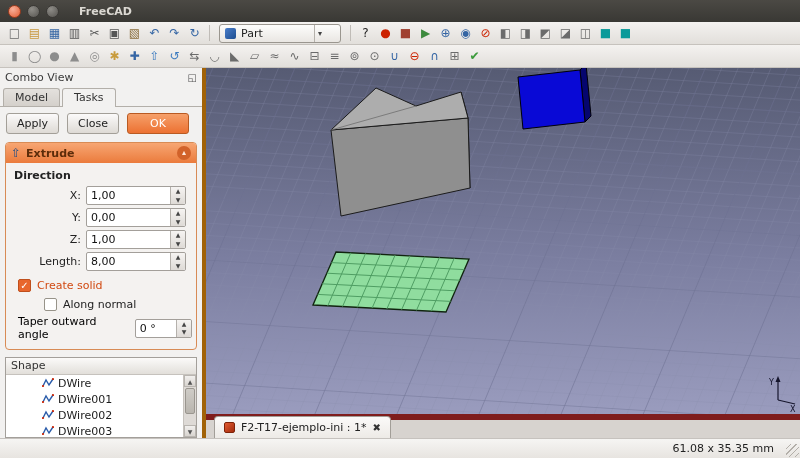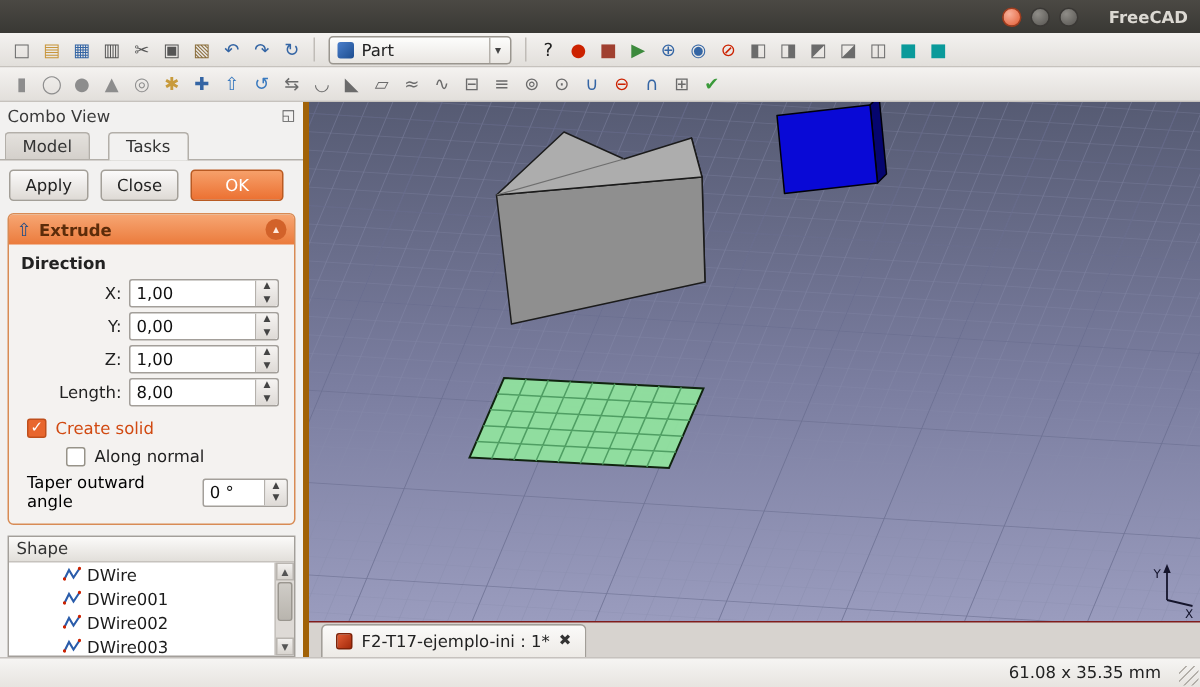--- a/index.html
+++ b/index.html
@@ -1,49 +1,49 @@
 <!DOCTYPE html>
 <html><head>
 <meta charset="utf-8">
 <style>
   * { box-sizing: border-box; margin: 0; padding: 0; }
   html,body { width:800px; height:458px; overflow:hidden;
     font-family:"DejaVu Sans","Liberation Sans",sans-serif; font-size:11px; background:#f2f1f0; }
 
   
   .titlebar { height:22px; background:linear-gradient(#4b4944,#393834);
-    display:flex; align-items:center; padding:0 8px; gap:6px;justify-content:flex-end; }
+    display:flex; align-items:center; padding:0 8px; gap:6px; }
   .wbtn { width:13px; height:13px; border-radius:50%; }
   .wbtn.close { background:radial-gradient(circle at 35% 30%, #f8b09a, #e25c33); border:1px solid #9e3c1e; }
   .wbtn.plain { background:radial-gradient(circle at 35% 30%, #8f8d88, #55534f); border:1px solid #3a3835; }
   .win-title { color:#dcd9d3; font-weight:bold; margin-left:14px; font-size:11px; }
 
   
   .toolbar { height:23px; display:flex; align-items:center; padding:0 5px; gap:1px;
     background:linear-gradient(#f4f2f0,#e2dfdb); border-bottom:1px solid #c6c2bd; }
   .tb-icon { width:19px; height:19px; font-size:12px; line-height:18px; text-align:center;
     border-radius:3px; color:#666; cursor:default; flex:0 0 auto; }
   .tb-sep { width:1px; height:16px; background:#c0bcb7; margin:0 4px; flex:0 0 auto; }
   .tb-group { display:flex; align-items:center; gap:1px; }
   .wb-combo { height:19px; min-width:122px; margin:0 4px; display:flex; align-items:center; gap:5px;
-    border:1px solid #9a968f; border-radius:3px; background:linear-gradient(#fdfdfc,#e9e6e2); padding:0 3px 0 5px; }
+    border:1px solid #9a968f; border-radius:3px; background:linear-gradient(#fdfdfc,#e9e6e2); padding:0 15px 0 5px; }
   .wb-icon { width:11px; height:11px; border-radius:2px; background:linear-gradient(135deg,#4a7ecb,#1d4d8f); }
   .wb-label { flex:1; color:#222; }
   .wb-arrow { border-left:1px solid #b5b1ab; padding:0 3px; font-size:8px; color:#444; line-height:17px; }
 
   
   .main { display:flex; height:370px; }
   .left-panel { width:206px; border-right:4px solid #a16207; background:#f2f1f0;
     display:flex; flex-direction:column; }
   .combo-header { height:18px; display:flex; align-items:center; justify-content:space-between;
     padding:0 5px; color:#3a3a3a; }
   .float-glyph { font-size:10px; color:#555; }
   .tabbar { display:flex; padding:0 0 0 3px; border-bottom:1px solid #b3afa9; height:21px; align-items:flex-end; }
   .tab { padding:2px 11px; border:1px solid #b3afa9; border-bottom:none; border-radius:3px 3px 0 0;
-    background:linear-gradient(#e4e1dd,#d4d0cb); margin-right:12px; color:#333; }
+    background:linear-gradient(#e4e1dd,#d4d0cb); margin-right:2px; color:#333; }
   .tab.active { background:#f2f1f0; position:relative; top:1px; padding-bottom:3px; }
   .btn-row { display:flex; gap:8px; padding:6px 6px 5px 6px; }
   .btn { min-width:50px; padding:3px 10px; border:1px solid #a39f98; border-radius:3px;
     background:linear-gradient(#fbfafa,#dedad5); color:#222; text-align:center; }
   .btn.ok { min-width:62px; background:linear-gradient(#f6a06a,#ec7132); border-color:#b95a22; color:#fff; }
 
   
   .taskbox { margin:3px 5px 0 5px; border:1px solid #d88b55; border-radius:4px; overflow:hidden; background:#f4f2f0; }
   .task-header { height:20px; display:flex; align-items:center; gap:5px; padding:0 5px;
     background:linear-gradient(#f7a673,#eb7b3c); }
@@ -85,21 +85,21 @@
   .vscroll .arr { height:12px; font-size:6px; text-align:center; line-height:12px; color:#555;
     background:linear-gradient(#f2f0ee,#d8d4cf); border:1px solid #b9b5b0; }
   .vscroll .thumb { height:26px; margin:1px; background:linear-gradient(#cfccc7,#b9b5ae);
     border:1px solid #9a968f; border-radius:2px; }
   .vscroll .track { flex:1; }
 
   
   .right-col { flex:1; display:flex; flex-direction:column; min-width:0; }
   .view3d { height:346px; position:relative; background:#6e7194; }
   .view3d svg { display:block; }
-  .doctabs { height:24px; background:#d7d3cf; border-top:1px solid #7f1d1d;
+  .doctabs { height:24px; background:#d7d3cf; border-top:6px solid #7f1d1d;
     display:flex; align-items:flex-end; padding-left:8px; }
   .doctab { height:22px; display:flex; align-items:center; gap:6px; padding:0 9px;
     background:linear-gradient(#fbfaf9,#edeae6); border:1px solid #a29e98; border-bottom:none;
     border-radius:4px 4px 0 0; color:#222; }
   .doc-icon { width:11px; height:11px; border-radius:2px; background:linear-gradient(135deg,#e25c33,#a32a0c);
     border:1px solid #7e2208; }
   .tab-close { font-size:10px; color:#333; line-height:11px; }
 
   
   .statusbar { height:20px; background:linear-gradient(#f6f5f3,#e7e4e0); border-top:1px solid #c6c2be; position:relative; }

